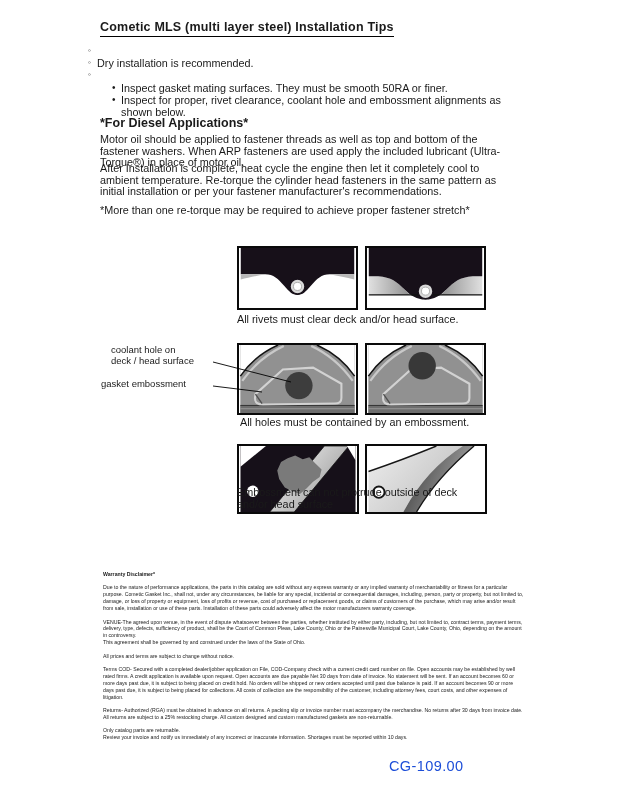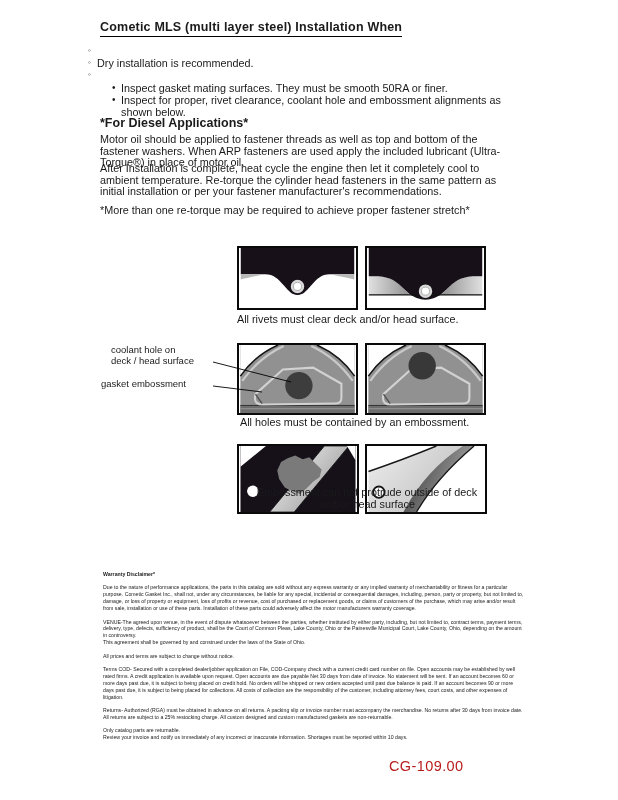--- a/index.html
+++ b/index.html
@@ -15,34 +15,34 @@
   .bullets{font-size:10.8px;line-height:12.2px;}
   .b-row{display:flex;align-items:flex-start;}
   .b-mark{width:9px;flex:0 0 9px;font-size:8px;line-height:12.2px;}
   .sb-row{display:flex;align-items:flex-start;padding-left:24px;}
   .sb-mark{width:9px;flex:0 0 9px;font-size:10px;line-height:12.2px;}
   .h2{font-size:12.5px;font-weight:bold;}
   .para{font-size:10.8px;line-height:11.6px;width:416px;}
   .dlabel{font-size:12.5px;letter-spacing:1px;text-align:center;width:121px;margin-top:48px;}
   .dbox{border:2px solid #0a0a0a;background:#fff;}
   .dbox svg{display:block;}
-  .caption{font-size:10.8px;line-height:12px;text-align:center;}
+  .caption{font-size:10.8px;line-height:12px;}
   .pre{white-space:pre-line;}
   .callout{font-size:9.5px;line-height:10.6px;text-align:left;}
   .legal{width:421px;font-size:5.2px;line-height:6.9px;color:#222;}
   .legal p{margin:0 0 6.5px 0;white-space:pre-line;}
   .legal .lh{font-weight:bold;margin:0 0 6.5px 0;}
-  .pagecode{font-size:14.5px;letter-spacing:.4px;color:#b91c1c;}
+  .pagecode{font-size:14.5px;letter-spacing:.4px;color:#1d4ed8;}
 </style>
 </head>
 <body>
 
 <div class="page">
 
-  <div class="abs title" style="left:100px;top:20px;">Cometic MLS (multi layer steel) Installation When</div>
+  <div class="abs title" style="left:100px;top:20px;">Cometic MLS (multi layer steel) Installation Tips</div>
 
   <div class="abs bullets" style="left:88px;top:45px;width:430px;">
     <div class="b-row">
       <span class="b-mark">◦</span>
     </div>
     <div class="b-row">
       <span class="b-mark">◦</span>
       <span>Dry installation is recommended.</span>
     </div>
     <div class="b-row">

